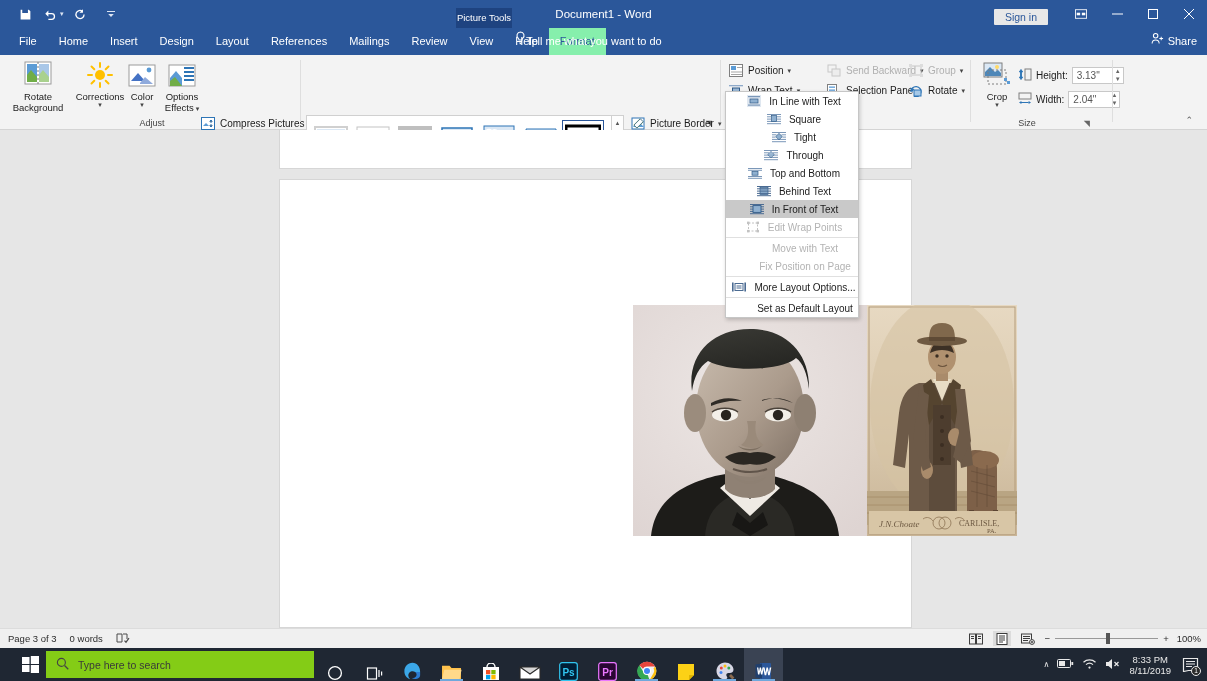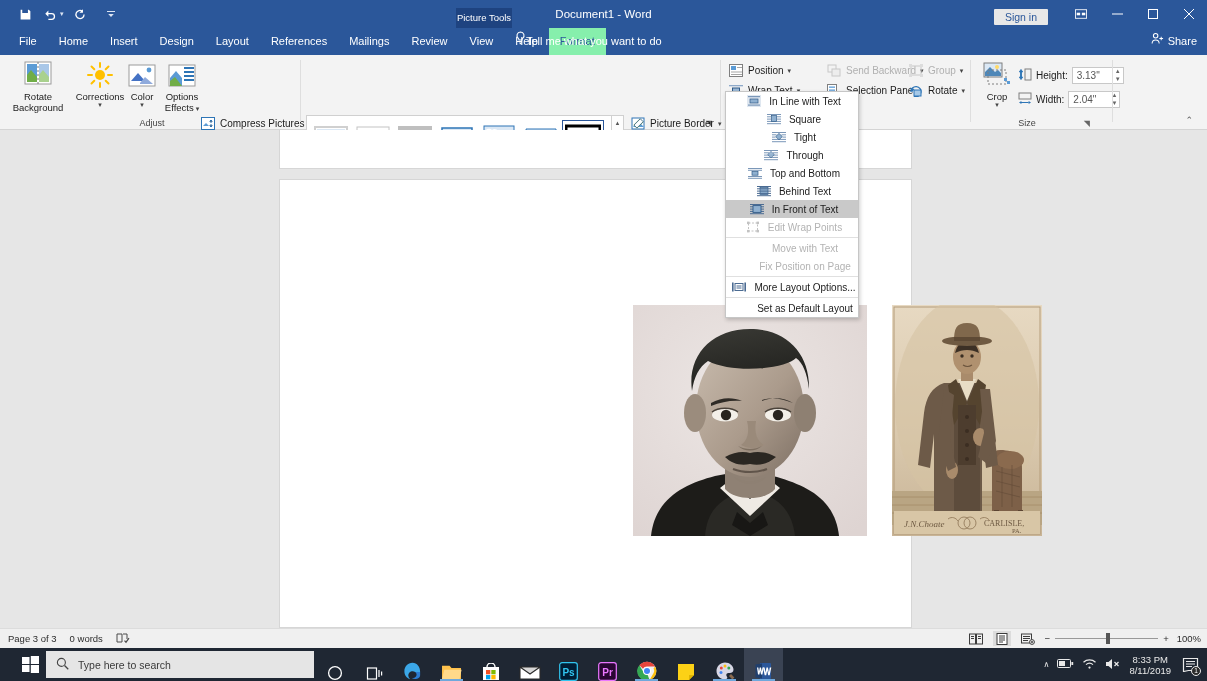--- a/index.html
+++ b/index.html
@@ -137,21 +137,21 @@
     background: #e6e6e6; overflow: hidden;
   }
   .page {
     position: absolute; left: 279px; width: 633px; background: #ffffff;
     border: 1px solid #d6d6d6;
   }
   .page.p2 { top: 0px; height: 39px; border-top: none; }
   .page.p3 { top: 49px; height: 449px; }
   .photos { position: absolute; left: 353px; top: 125px; display: flex; }
   .photo1 { width: 234px; height: 231px; position: relative; overflow: hidden; }
-  .photo2 { width: 179px; height: 231px; position: relative; overflow: hidden; margin-left: 25px; }
+  .photo2 { width: 179px; height: 231px; position: relative; overflow: hidden; }
 
   
   .menu {
     position: absolute; left: 725px; top: 91px; width: 134px;
     background: #ffffff; border: 1px solid #c6c6c6;
     box-shadow: 1px 2px 4px rgba(0,0,0,.2); z-index: 50;
   }
   .mitem {
     display: flex; align-items: center; height: 18px; padding-left: 3px;
     font-size: 10px; color: #1b1b1b; gap: 7px; justify-content: center;
@@ -177,21 +177,21 @@
 
   
   .taskbar {
     position: absolute; left: 0; top: 648px; width: 1207px; height: 33px;
     background: #1f2733;
   }
   .startbtn { position: absolute; left: 8px; top: 0; width: 44px; height: 33px;
     display: flex; align-items: center; justify-content: center; }
   .searchbox {
     position: absolute; left: 46px; top: 3px; width: 268px; height: 27px;
-    background: #e5e5e5; display: flex; align-items: center; gap: 9px; padding-left: 10px;
+    background: #84cc16; display: flex; align-items: center; gap: 9px; padding-left: 10px;
     font-size: 10.5px; color: #3a3a3a;
   }
   .tbicons { position: absolute; left: 315px; top: 0; height: 33px; display: flex; align-items: center; }
   .tbi {
     width: 39px; height: 33px; display: flex; align-items: flex-end; justify-content: center;
     position: relative;
   }
   .tbi.run::after {
     content: ''; position: absolute; bottom: 0; left: 8px; width: 23px; height: 2px; background: #6fa8dc;
   }

